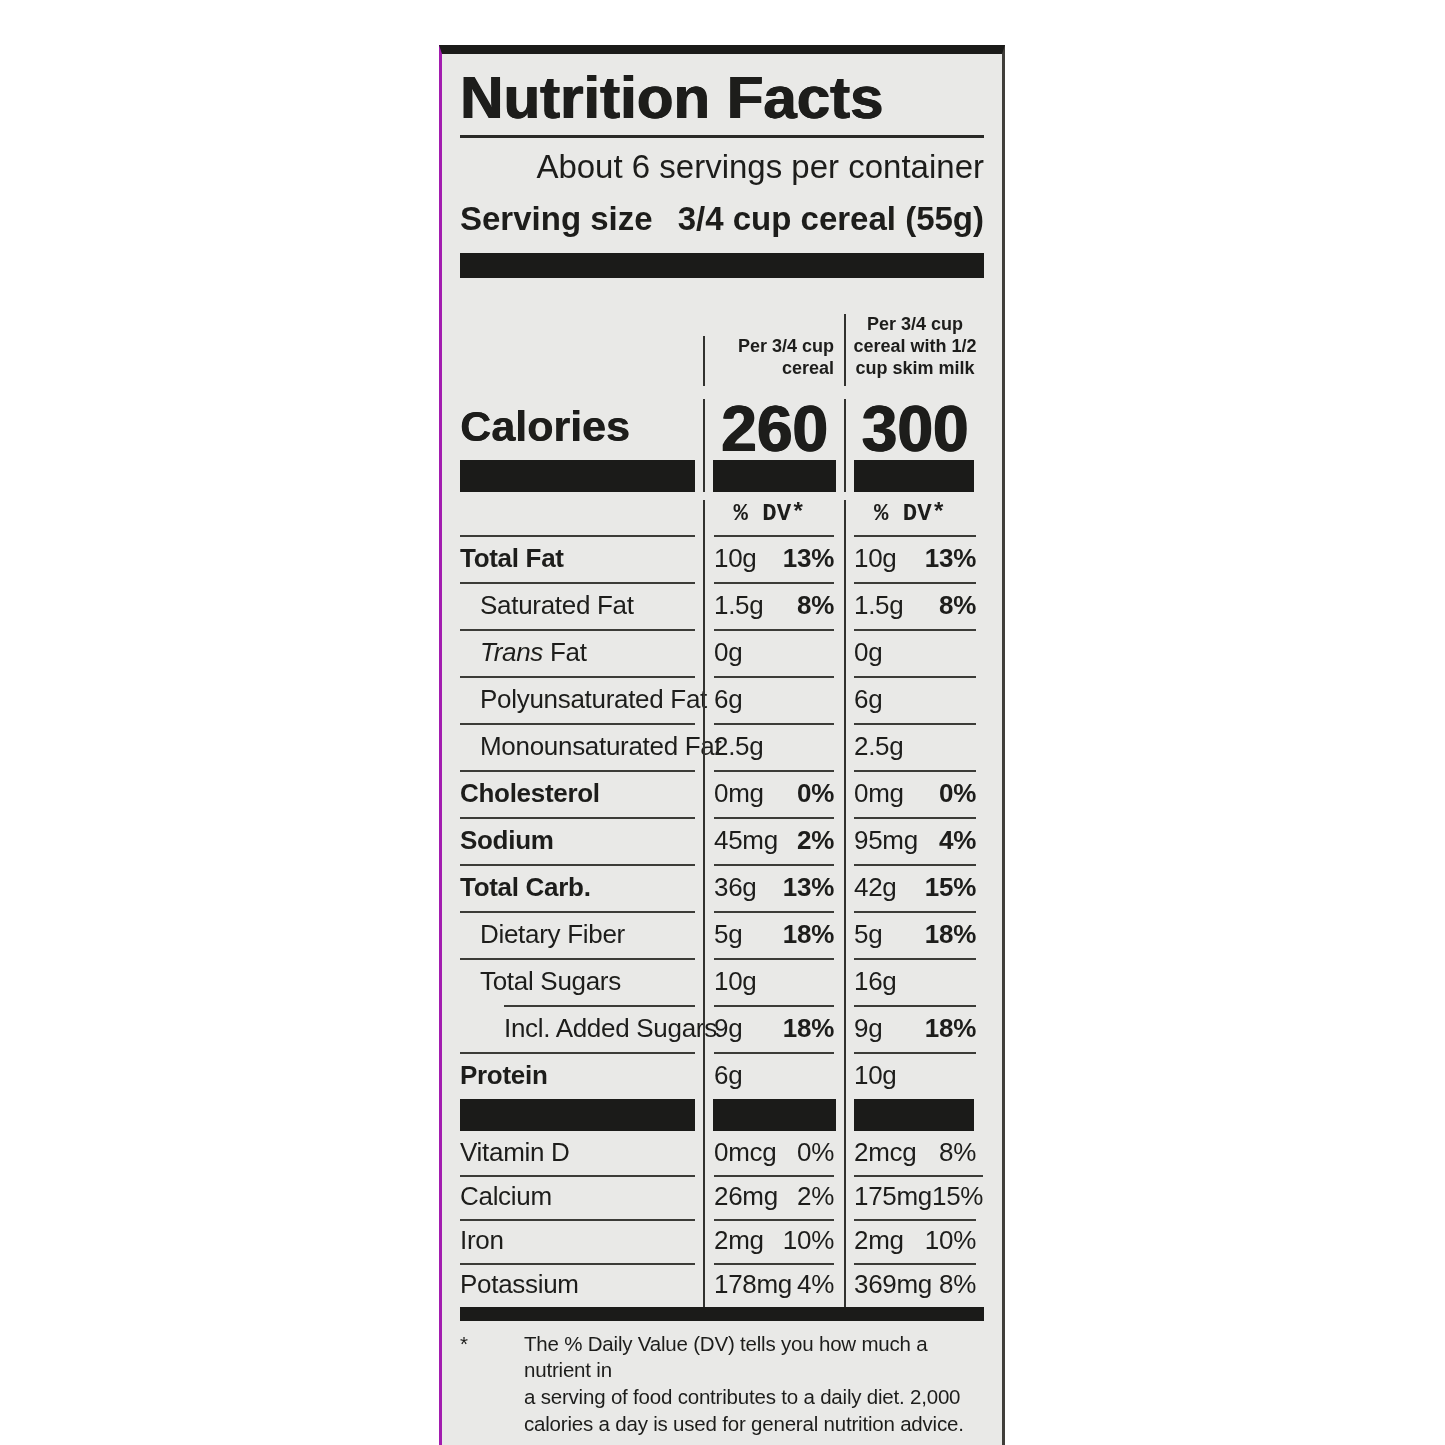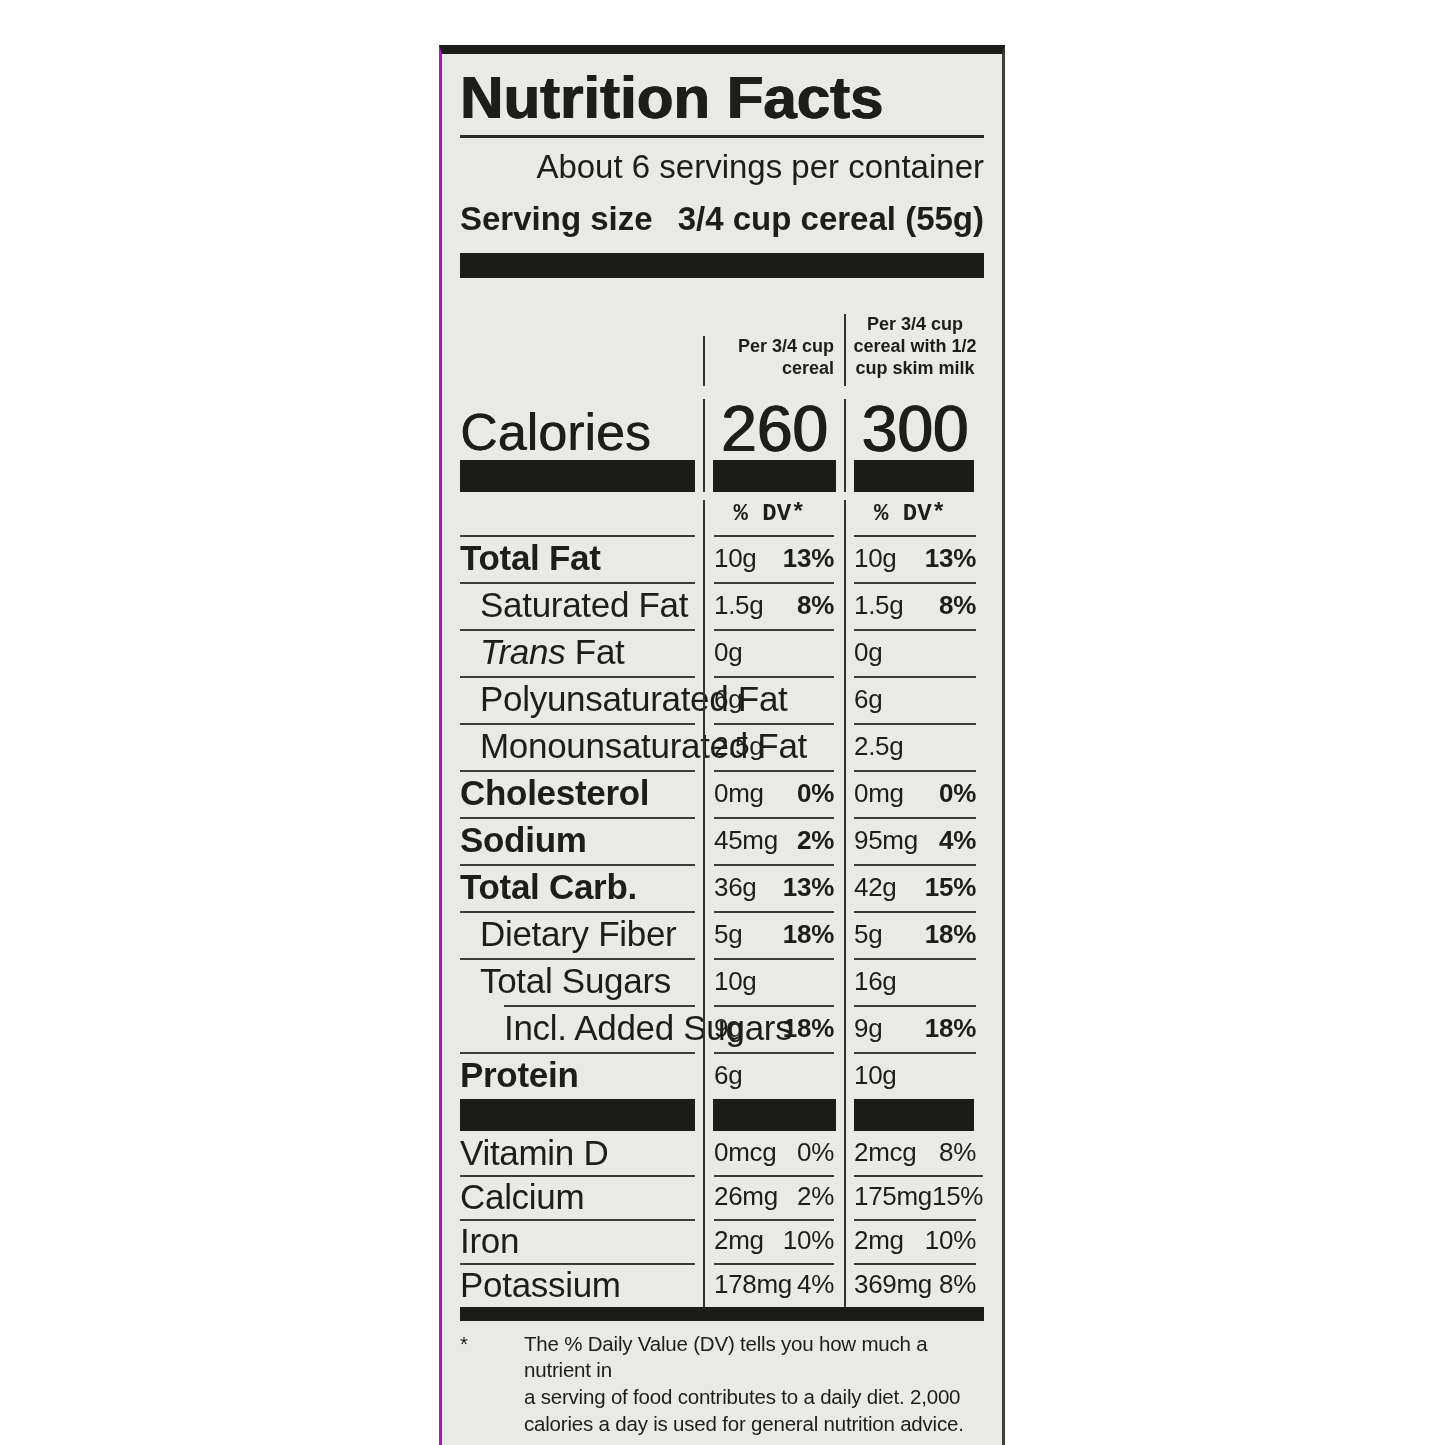--- a/index.html
+++ b/index.html
@@ -29,23 +29,23 @@
   .grid .c1,.grid .c2{border-left:2px solid #32322f;}
 
   
   .hdr-row{min-height:108px;align-items:end;}
   .hdr{font-size:18px;font-weight:700;line-height:1.22;white-space:pre-line;padding-bottom:6px;}
   .hdr.c1{text-align:right;padding-right:10px;}
   .hdr.c2{text-align:center;padding:0 4px 6px 4px;}
 
   
   .cal-row{height:74px;align-items:end;}
-  .cal-label{font-size:52px;font-weight:400;line-height:1;padding-bottom:2px;
+  .cal-label{font-size:43px;font-weight:700;line-height:1;padding-bottom:12px;
     text-shadow:0.6px 0 0 currentColor;}
-  .cal-num{font-size:64px;font-weight:400;line-height:0.95;text-align:center;
+  .cal-num{font-size:64px;font-weight:700;line-height:0.95;text-align:center;
     text-shadow:1px 0 0 currentColor,-0.5px 0 0 currentColor;}
 
   
   .barrow{height:32px;}
   .barrow .seg{background:#1b1b19;height:100%;}
   .barrow .name .seg{margin-right:8px;}
   .barrow .c1 .seg{margin:0 8px;}
   .barrow .c2 .seg{margin:0 10px 0 8px;}
   .barrow-bottom{height:14px;background:#1b1b19;}
 
@@ -53,21 +53,21 @@
   .dv-row{height:43px;align-items:end;}
   .dv-hd{font-size:24px;font-weight:700;text-align:center;padding:0 10px 8px 0;font-family:Liberation Mono, monospace;}
 
   
   .row{height:47px;align-items:center;}
   .row.vit{height:44px;}
   .cell{position:relative;height:100%;display:flex;align-items:center;box-sizing:border-box;}
   .cell.c1,.cell.c2{justify-content:space-between;}
   .cell.c1{padding:0 10px 0 9px;}
   .cell.c2{padding:0 8px;}
-  .nm{font-size:35px;letter-spacing:-0.3px;white-space:nowrap;}
+  .nm{font-size:26px;letter-spacing:-0.3px;white-space:nowrap;}
   .row.b .nm{font-weight:700;}
   .row.ind1 .nm{padding-left:20px;}
   .row.ind2 .nm{padding-left:44px;}
   .amt{font-size:26px;letter-spacing:-0.3px;}
   .dv{font-size:26px;font-weight:700;letter-spacing:-0.3px;}
   .row.vit .dv{font-weight:400;}
   
   .row:not(.nosep) .cell::before{content:"";position:absolute;top:0;height:2px;background:#3c3c38;}
   .row:not(.nosep) .name::before{left:0;right:8px;}
   .row:not(.nosep) .c1::before{left:9px;right:10px;}

